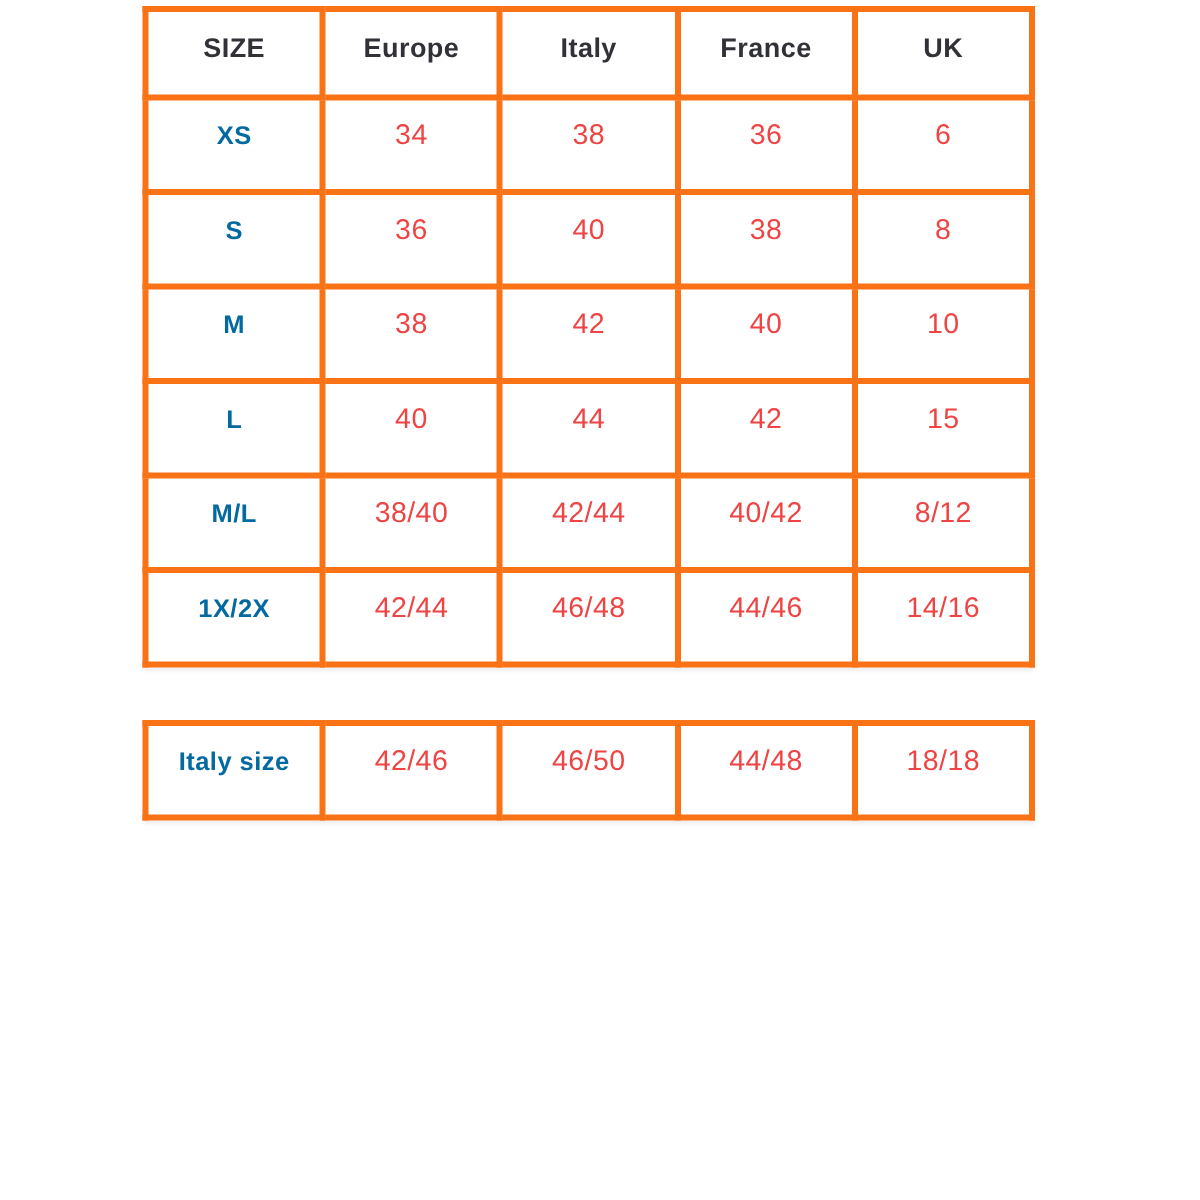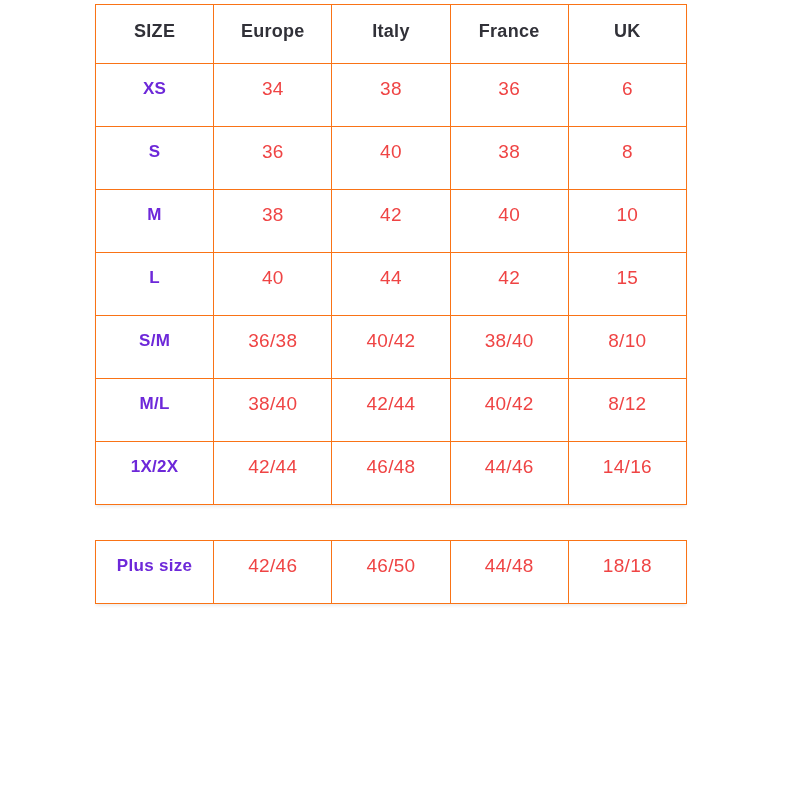--- a/index.html
+++ b/index.html
@@ -22,21 +22,21 @@
   table.size-chart {
     border-collapse: collapse;
     table-layout: fixed;
     width: 591px;
     background: #ffffff;
     box-shadow: 0 3px 3px -1px rgba(0,0,0,0.07);
   }
   table.size-chart col { width: 118.2px; }
   table.size-chart th,
   table.size-chart td {
-    border: 1px solid #f97316;
+    border: 4px solid #f97316;
     text-align: center;
     vertical-align: middle;
     box-sizing: border-box;
     background: #ffffff;
     letter-spacing: 0.3px;
   }
   table.size-chart thead th {
     height: 59px;
     padding: 0 0 6px 0;
     font-size: 18px;
@@ -46,21 +46,21 @@
   table.size-chart td {
     height: 63px;
     padding: 0 0 12px 0;
     font-size: 19px;
     font-weight: 400;
     color: #ef4444;
   }
   table.size-chart td.label {
     font-size: 17px;
     font-weight: 700;
-    color: #6d28d9;
+    color: #0369a1;
   }
   table.size-chart.secondary {
     margin-top: 35px;
   }
 </style>
 </head>
 <body>
 
 <div class="page">
   <div class="tables-wrap">
@@ -105,27 +105,20 @@
             <td>10</td>
           </tr>
           <tr>
             <td class="label">L</td>
             <td>40</td>
             <td>44</td>
             <td>42</td>
             <td>15</td>
           </tr>
           <tr>
-            <td class="label">S/M</td>
-            <td>36/38</td>
-            <td>40/42</td>
-            <td>38/40</td>
-            <td>8/10</td>
-          </tr>
-          <tr>
             <td class="label">M/L</td>
             <td>38/40</td>
             <td>42/44</td>
             <td>40/42</td>
             <td>8/12</td>
           </tr>
           <tr>
             <td class="label">1X/2X</td>
             <td>42/44</td>
             <td>46/48</td>
@@ -138,21 +131,21 @@
     <table class="size-chart secondary">
       <colgroup>
         <col>
           <col>
           <col>
           <col>
           <col>
       </colgroup>
       <tbody>
           <tr>
-            <td class="label">Plus size</td>
+            <td class="label">Italy size</td>
             <td>42/46</td>
             <td>46/50</td>
             <td>44/48</td>
             <td>18/18</td>
           </tr>
         </tbody>
     </table>
 
   </div>
 </div>

